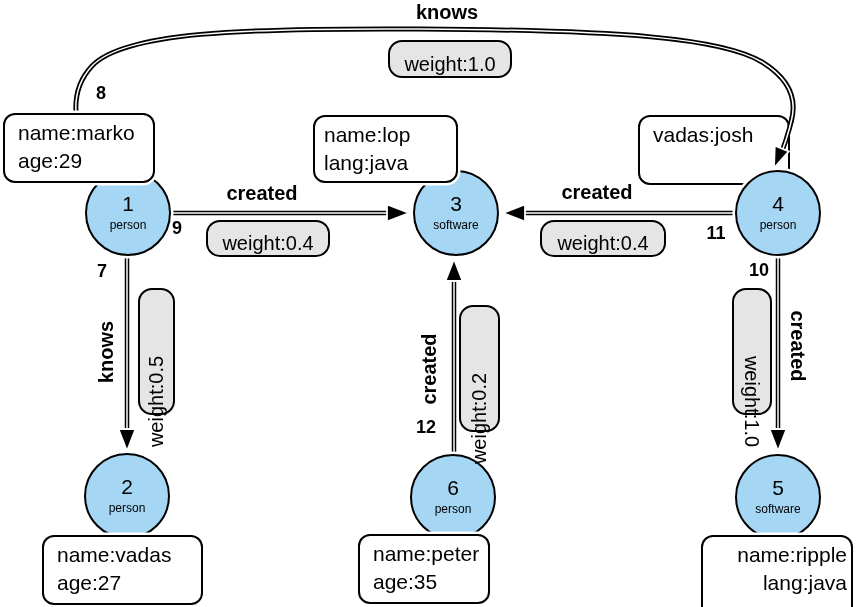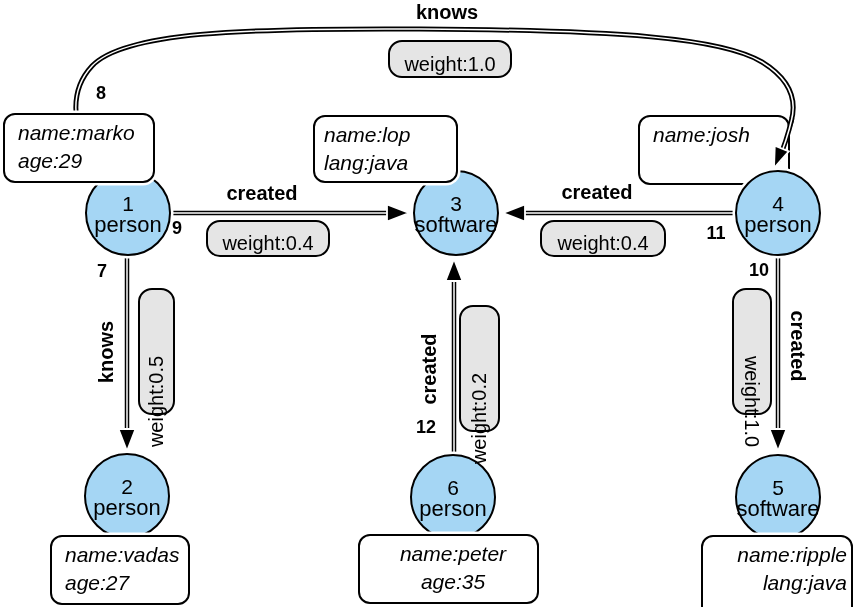--- a/index.html
+++ b/index.html
@@ -10,35 +10,35 @@
   svg.layer{position:absolute;left:0;top:0;z-index:1;}
   svg.layer.top{z-index:4;}
 
   
   .node{
     position:absolute;width:86px;height:86px;border:2.5px solid #000;border-radius:50%;
     background:var(--node-fill,#A5D6F4);box-shadow:0 0 0 2.5px #fff;box-sizing:border-box;
     display:flex;flex-direction:column;align-items:center;justify-content:center;z-index:2;
   }
   .node .nid{font-size:21px;line-height:23px;}
-  .node .ntype{font-size:22px;line-height:20px;}
+  .node .ntype{font-size:12px;line-height:20px;}
   .n1{left:85px;top:170px;} .n2{left:84px;top:453px;} .n3{left:413px;top:170px;}
   .n4{left:735px;top:170px;z-index:5;} .n5{left:735px;top:454px;} .n6{left:410px;top:454px;}
 
   
   .pbox{
     position:absolute;border:2.5px solid #000;border-radius:12px;background:#fff;
     box-shadow:0 0 0 2.5px #fff;box-sizing:border-box;z-index:3;
-    font-size:21px;line-height:28px;padding:4px 4px 0 13px;white-space:nowrap;font-style:italic;
+    font-size:21px;line-height:28px;padding:4px 4px 0 13px;white-space:nowrap;
   }
   .pb-marko{left:3px;top:113px;width:152px;height:70px;}
   .pb-lop{left:313px;top:115px;width:145px;height:68px;padding-left:9px;}
   .pb-josh{left:638px;top:115px;width:152px;height:70px;}
-  .pb-vadas{left:50px;top:535px;width:140px;height:70px;}
-  .pb-peter{left:358px;top:534px;width:181px;height:70px;text-align:center;}
+  .pb-vadas{left:42px;top:535px;width:161px;height:70px;}
+  .pb-peter{left:358px;top:534px;width:132px;height:70px;}
   .pb-ripple{left:701px;top:535px;width:152px;height:86px;text-align:right;}
 
   
   .wbox{
     position:absolute;border:2.5px solid #000;border-radius:14px;background:#e5e5e5;
     box-shadow:0 0 0 2px #fff;box-sizing:border-box;z-index:6;
     display:flex;align-items:flex-end;justify-content:center;font-size:20px;white-space:nowrap;
   }
   .wb8{left:388px;top:40px;width:124px;height:38px;}
   .wb9{left:206px;top:220px;width:124px;height:37px;}
@@ -119,21 +119,21 @@
 
   <div class="pbox pb-marko">
     <div>name:marko</div>
     <div>age:29</div>
   </div>
   <div class="pbox pb-lop">
     <div>name:lop</div>
     <div>lang:java</div>
   </div>
   <div class="pbox pb-josh">
-    <div>name:josh</div>
+    <div>vadas:josh</div>
   </div>
   <div class="pbox pb-vadas">
     <div>name:vadas</div>
     <div>age:27</div>
   </div>
   <div class="pbox pb-peter">
     <div>name:peter</div>
     <div>age:35</div>
   </div>
   <div class="pbox pb-ripple">

